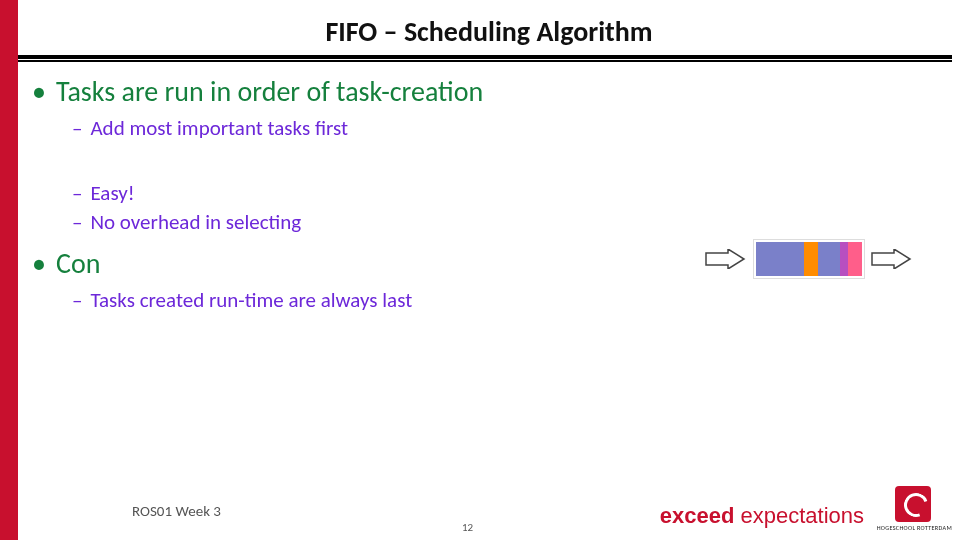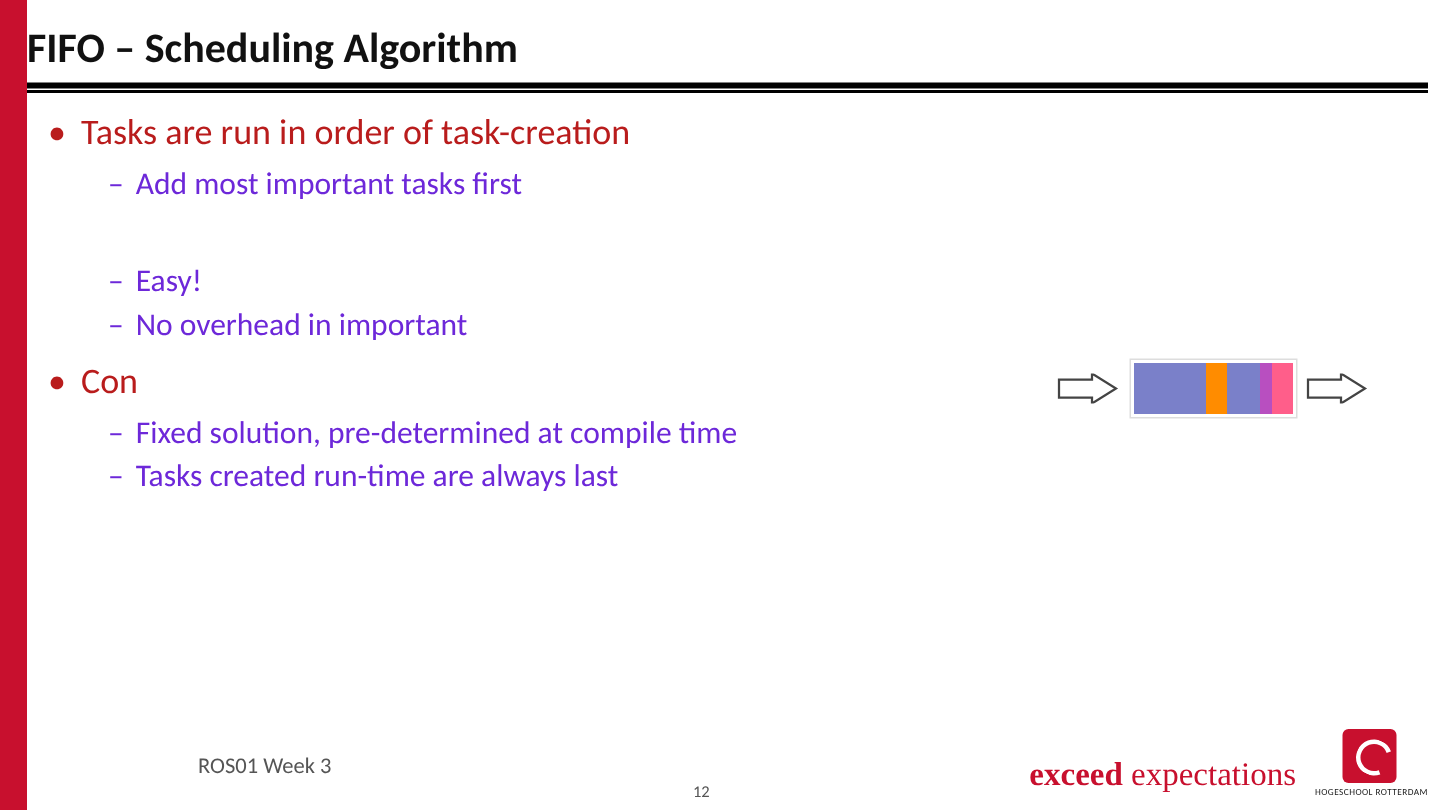--- a/index.html
+++ b/index.html
@@ -7,26 +7,26 @@
       width: 960px; height: 540px; background: #fff;
       font-family: "Calibri", "Segoe UI", Arial, sans-serif;
       position: relative; overflow: hidden;
     }
     .red-bar {
       position: absolute; left: 0; top: 0; width: 18px; height: 540px;
       background: #c8102e;
     }
     .title {
       position: absolute; top: 14px; left: 18px; right: 0;
-      text-align: left; font-size: 28px; font-weight: 700; color: #111;
+      text-align: center; font-size: 28px; font-weight: 700; color: #111;
     }
     .rule1 { position: absolute; left: 18px; right: 8px; top: 55px; height: 4px; background: #000; }
     .rule2 { position: absolute; left: 18px; right: 8px; top: 60px; height: 2px; background: #000; }
     .content { position: absolute; left: 32px; top: 74px; right: 20px; }
-    .b1 { font-size: 24px; color: #b91c1c; margin-bottom: 6px; }
+    .b1 { font-size: 28px; color: #15803d; margin-bottom: 6px; }
     .b1::before { content: "\2022"; margin-right: 10px; }
     .sub { margin-left: 40px; }
     .b2 { font-size: 21px; color: #6d28d9; margin-bottom: 3px; }
     .b2::before { content: "\2013"; margin-right: 8px; }
     .gap1 { height: 36px; }
     .gap2 { height: 8px; }
 
     
     .fifo-diagram {
       position: absolute; right: 26px; top: 236px; width: 230px; height: 46px;
@@ -58,47 +58,46 @@
       position: relative; margin: 0 auto;
     }
     .logo-badge::after {
       content: ""; position: absolute; left: 9px; top: 7px;
       width: 18px; height: 18px; border: 3px solid #fff; border-right-color: transparent;
       border-radius: 50%; transform: rotate(25deg);
     }
     .logo-text { font-size: 6.2px; font-weight: 400; text-align: right; margin-top: 2px; color: #222; letter-spacing: .3px; }
     .exceed {
       position: absolute; right: 96px; bottom: 11px; font-size: 22px;
-      color: #c8102e; font-weight: 400; font-family: Liberation Serif, serif;
+      color: #c8102e; font-weight: 400; font-family: Liberation Sans, sans-serif;
     }
     .exceed b { font-weight: 700; }
   </style>
 </head>
 <body>
 
 <div class="red-bar"></div>
 
 <div class="title">FIFO – Scheduling Algorithm</div>
 <div class="rule1"></div>
 <div class="rule2"></div>
 
 <div class="content">
   <div class="b1">Tasks are run in order of task-creation</div>
   <div class="sub">
     <div class="b2">Add most important tasks first</div>
   </div>
   <div class="gap1"></div>
   <div class="sub">
     <div class="b2">Easy!</div>
-    <div class="b2">No overhead in important</div>
+    <div class="b2">No overhead in selecting</div>
   </div>
   <div class="gap2"></div>
   <div class="b1">Con</div>
   <div class="sub">
-    <div class="b2">Fixed solution, pre-determined at compile time</div>
     <div class="b2">Tasks created run-time are always last</div>
   </div>
 </div>
 
 <div class="fifo-diagram">
   <div class="arrow">
     <svg viewBox="0 0 44 20" width="44" height="20">
         <path d="M2 4 L2 16 L24 16 L24 20 L40 10 L24 0 L24 4 Z" fill="#fff" stroke="#444" stroke-width="1.5"></path>
       </svg>
   </div>

